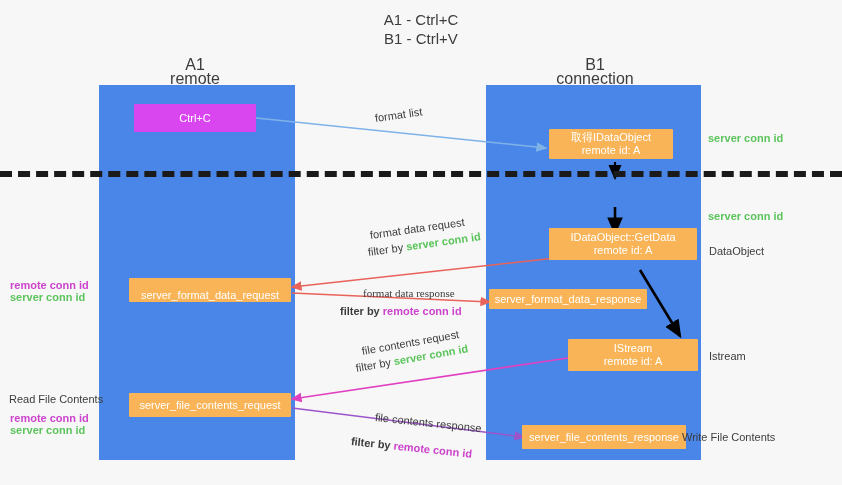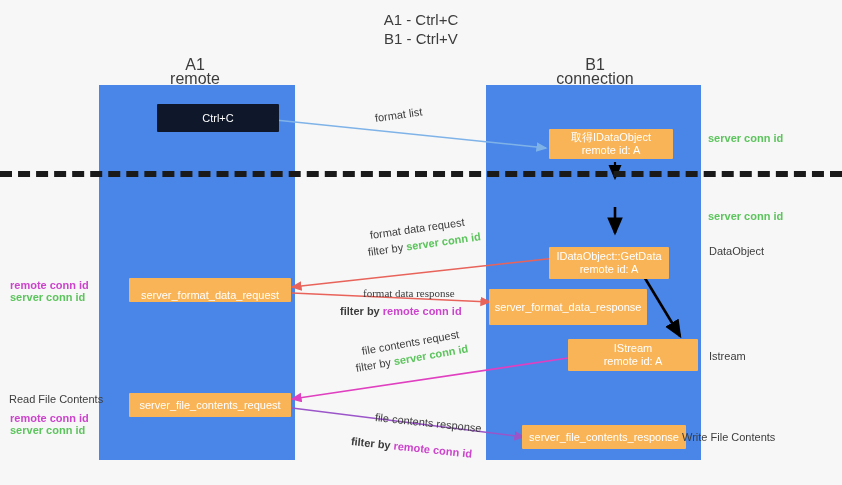--- a/index.html
+++ b/index.html
@@ -46,21 +46,21 @@
     flex-direction: column;
     align-items: center;
     justify-content: center;
     text-align: center;
     color: #ffffff;
     font-size: 11px;
     line-height: 13px;
     border-radius: 1px;
   }
   .box.orange { background: #f9b457; }
-  .box.green  { background: #0f172a; margin-left: 23px; }
+  .box.green  { background: #d946ef; }
   .box .l2 { font-size: 11px; }
 
   .lbl {
     position: absolute;
     font-size: 11px;
     line-height: 13px;
     color: #3c3c3c;
     white-space: nowrap;
   }
   .lbl.green  { color: #5cc45c; font-weight: bold; }
@@ -139,35 +139,35 @@
   <div class="box green" style="left:134px; top:104px; width:122px; height:28px;">
     <span>Ctrl+C</span>
   </div>
 
   <div class="box orange" style="left:549px; top:129px; width:124px; height:30px;">
     <span>取得IDataObject</span>
     <span class="l2">remote id: A</span>
   </div>
 
 
-  <div class="box orange" style="left:549px; top:247px; width:120px; height:32px;">
+  <div class="box orange" style="left:549px; top:228px; width:148px; height:32px;">
     <span>IDataObject::GetData</span>
     <span class="l2">remote id: A</span>
   </div>
 
   <div class="box orange" style="left:568px; top:339px; width:130px; height:32px;">
     <span>IStream</span>
     <span class="l2">remote id: A</span>
   </div>
 
   <div class="box orange" style="left:129px; top:278px; width:162px; height:24px;justify-content:flex-end;">
     <span>server_format_data_request</span>
   </div>
 
-  <div class="box orange" style="left:489px; top:289px; width:158px; height:36px;">
+  <div class="box orange" style="left:489px; top:289px; width:158px; height:20px;">
     <span>server_format_data_response</span>
   </div>
 
   <div class="box orange" style="left:129px; top:393px; width:162px; height:24px;">
     <span>server_file_contents_request</span>
   </div>
 
   <div class="box orange" style="left:522px; top:425px; width:164px; height:24px;text-align:center;">
     <span>server_file_contents_response</span>
   </div>

